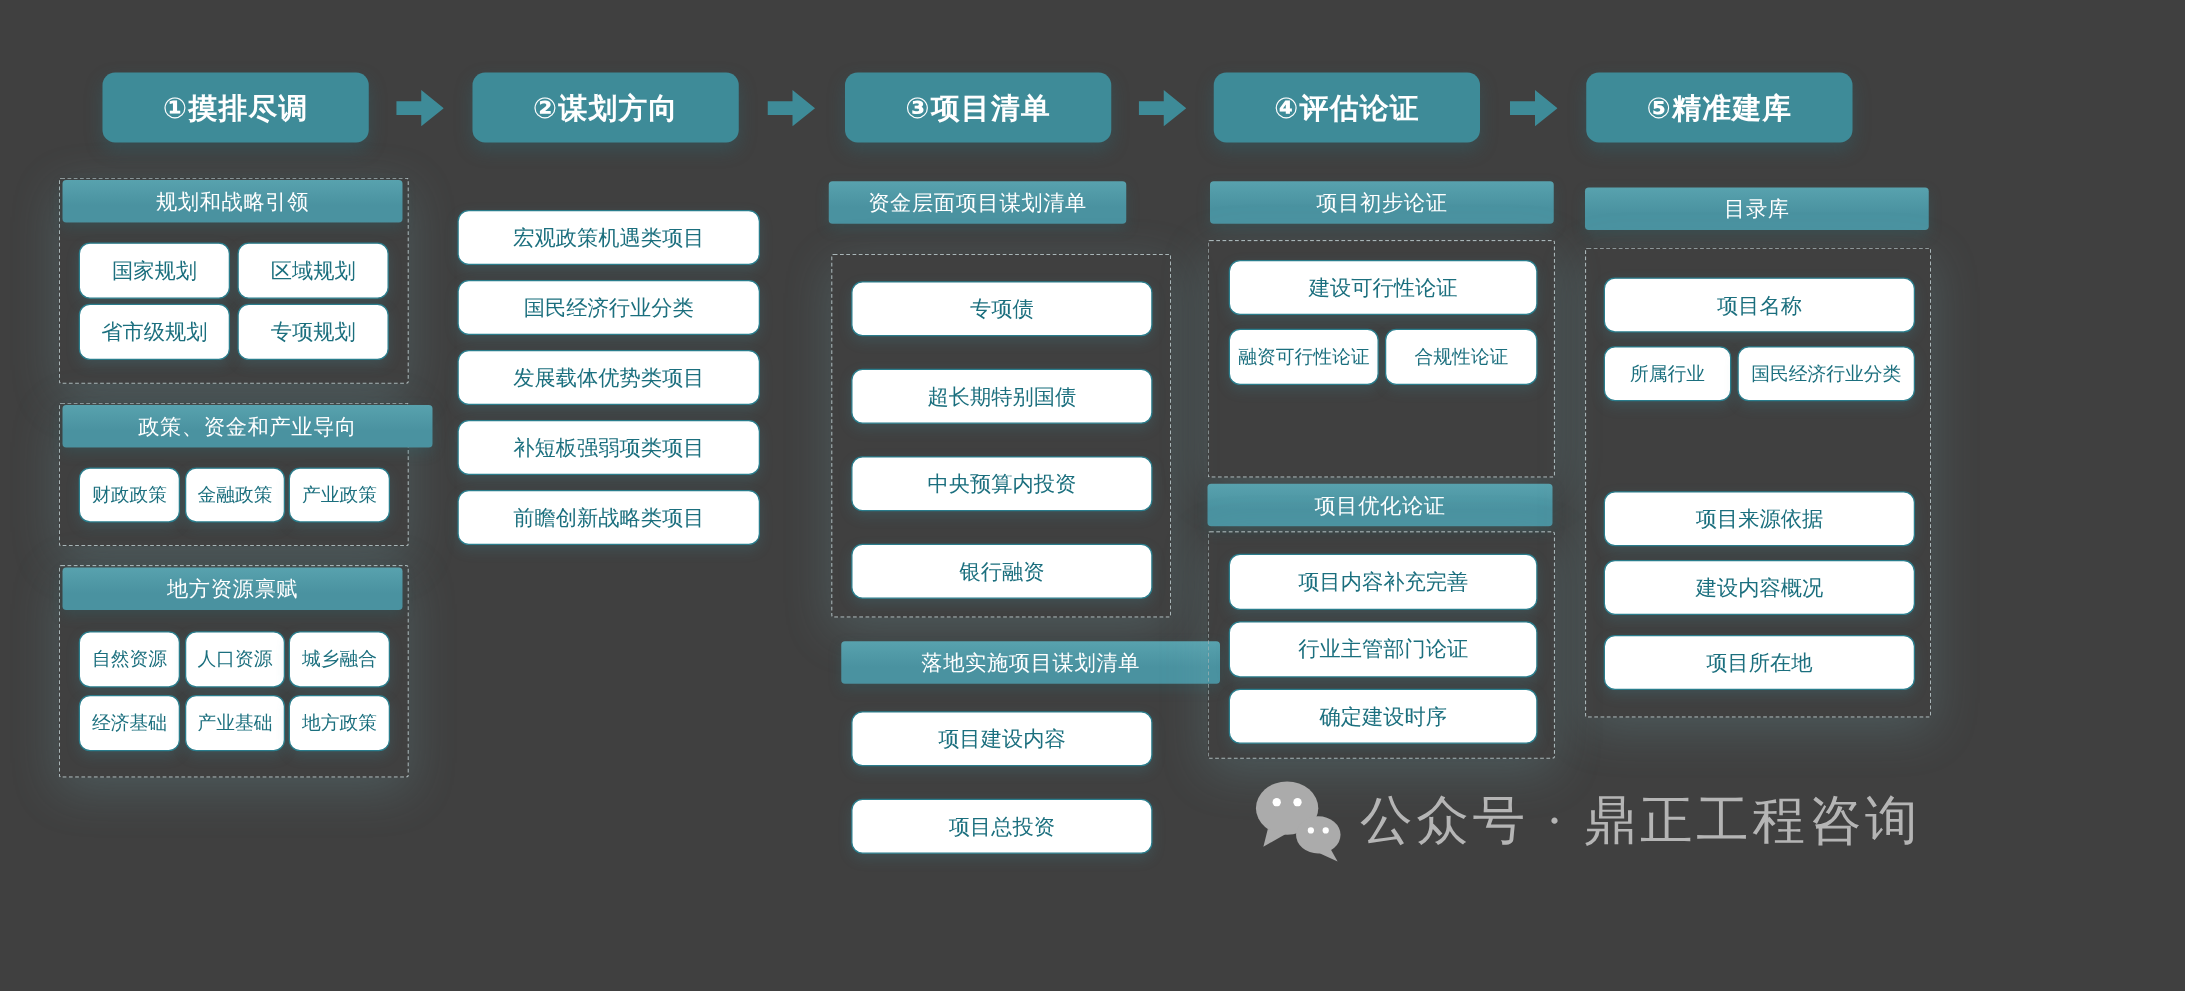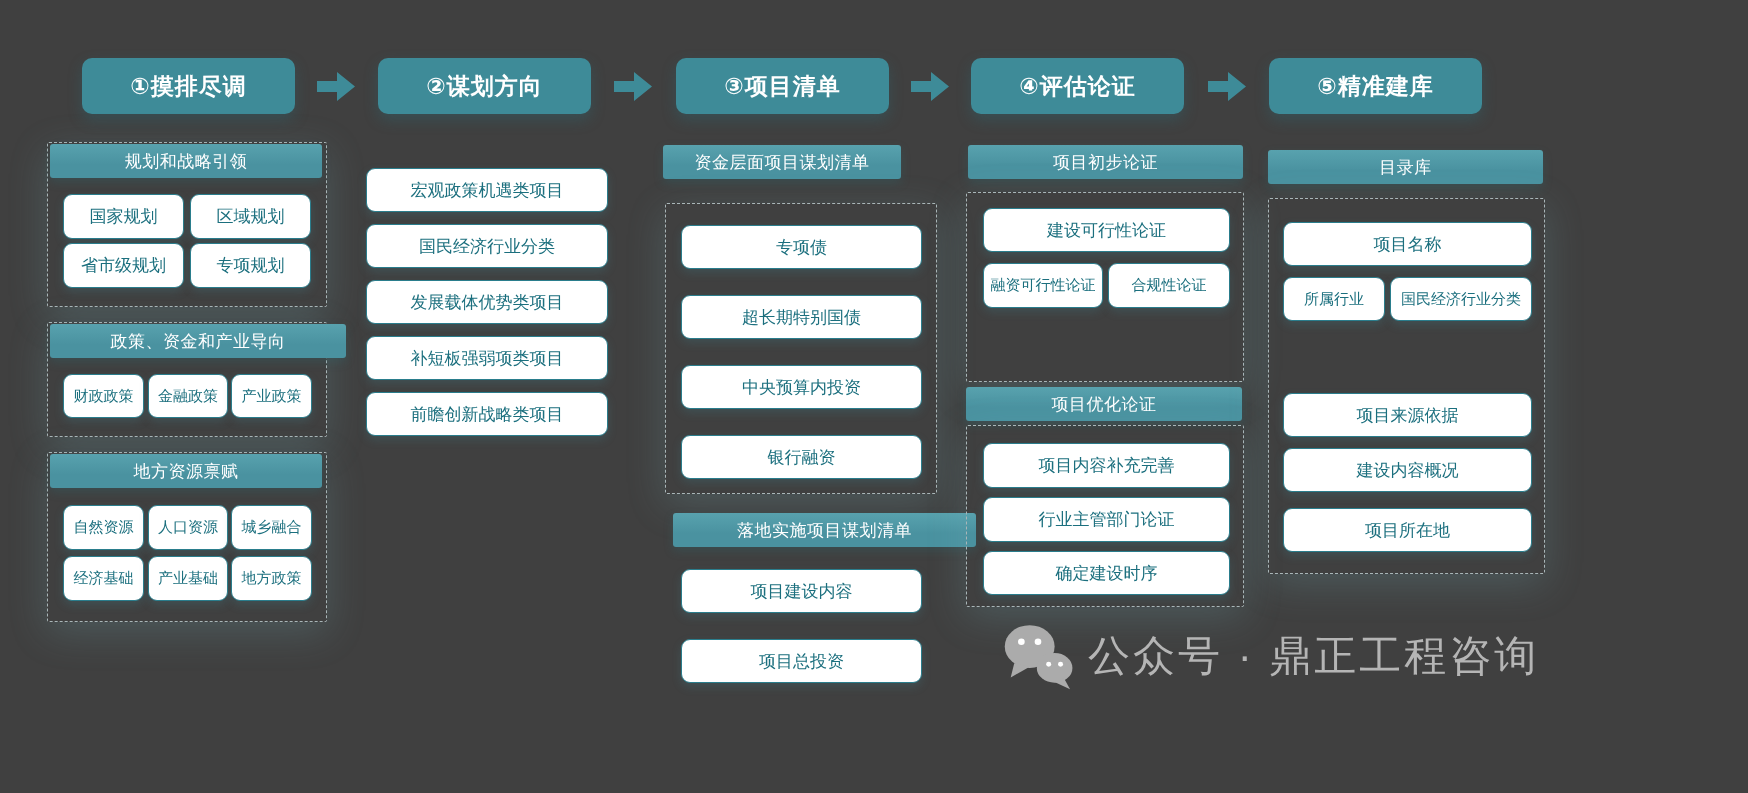--- a/index.html
+++ b/index.html
@@ -15,21 +15,21 @@
        font-size:17px;border-radius:3px;letter-spacing:.5px;
        box-shadow:0 4px 10px rgba(42,110,120,.28);}
   .dashed{position:absolute;border:1.6px dashed var(--dash);border-radius:2px;
           box-shadow:0 10px 38px rgba(125,180,190,.22);}
   .box{position:absolute;background:#fff;border:1.6px solid var(--border);
        border-radius:9px;color:var(--text);display:flex;align-items:center;
        justify-content:center;font-size:17px;text-align:center;
        box-shadow:0 4px 10px rgba(63,141,154,.22);font-family:Liberation Serif, serif;}
   .box.sm{font-size:15px;}
   .wm-text{position:absolute;color:var(--watermark);font-size:42px;
-           letter-spacing:3px;white-space:nowrap;}
+           letter-spacing:3px;white-space:nowrap;font-family:Liberation Serif, serif;}
   .wm-icon{position:absolute;}
 </style>
 </head>
 <body>
 
 <div class="canvas">
 
   <div class="step" style="left:82px;top:58px;width:213px;height:56px">①摸排尽调</div>
   <svg class="arrow" style="left:317px;top:72px" width="38" height="29" viewBox="0 0 38 29">
     <polygon points="0,9 20,9 20,0 38,14.5 20,29 20,20 0,20" fill="#3e8b98"></polygon>

